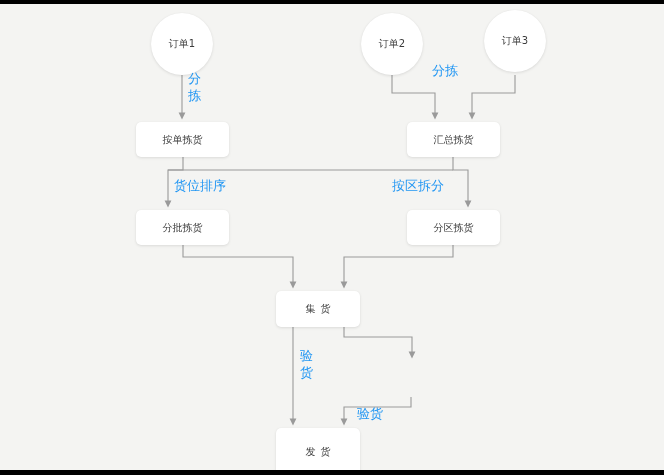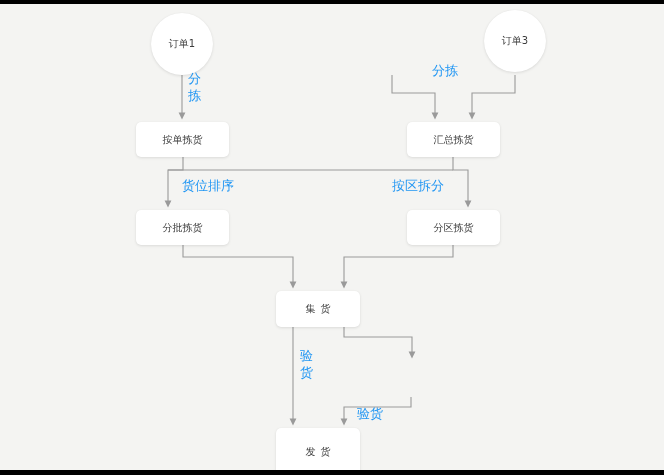--- a/index.html
+++ b/index.html
@@ -97,20 +97,23 @@
 
       <path d="M411,393 L411,403 L344,403 L344,418" marker-end="url(#arrowhead)"></path>
 
     </g>
   </svg>
 
   <div class="node circle" style="left:151px; top:9px; width:62px; height:62px;">
     <span>订单1</span>
   </div>
 
+  <div class="node circle" style="left:361px; top:9px; width:62px; height:62px;">
+    <span>订单2</span>
+  </div>
 
   <div class="node circle" style="left:484px; top:6px; width:62px; height:62px;">
     <span>订单3</span>
   </div>
 
   <div class="node rect" style="left:136px; top:118px; width:93px; height:35px;">
     <span>按单拣货</span>
   </div>
 
   <div class="node rect" style="left:407px; top:118px; width:93px; height:35px;">
@@ -131,21 +134,21 @@
 
 
   <div class="node rect spaced" style="left:276px; top:424px; width:84px; height:48px;">
     <span>发货</span>
   </div>
 
   <div class="edge-label vertical" style="left:188px; top:66px;">分拣</div>
 
   <div class="edge-label" style="left:432px; top:58px;">分拣</div>
 
-  <div class="edge-label" style="left:182px; top:173px;">货位排序</div>
+  <div class="edge-label" style="left:174px; top:173px;">货位排序</div>
 
   <div class="edge-label" style="left:392px; top:173px;">按区拆分</div>
 
   <div class="edge-label vertical" style="left:300px; top:343px;">验货</div>
 
   <div class="edge-label" style="left:357px; top:401px;">验货</div>
 
 </div>
 
 </body></html>

